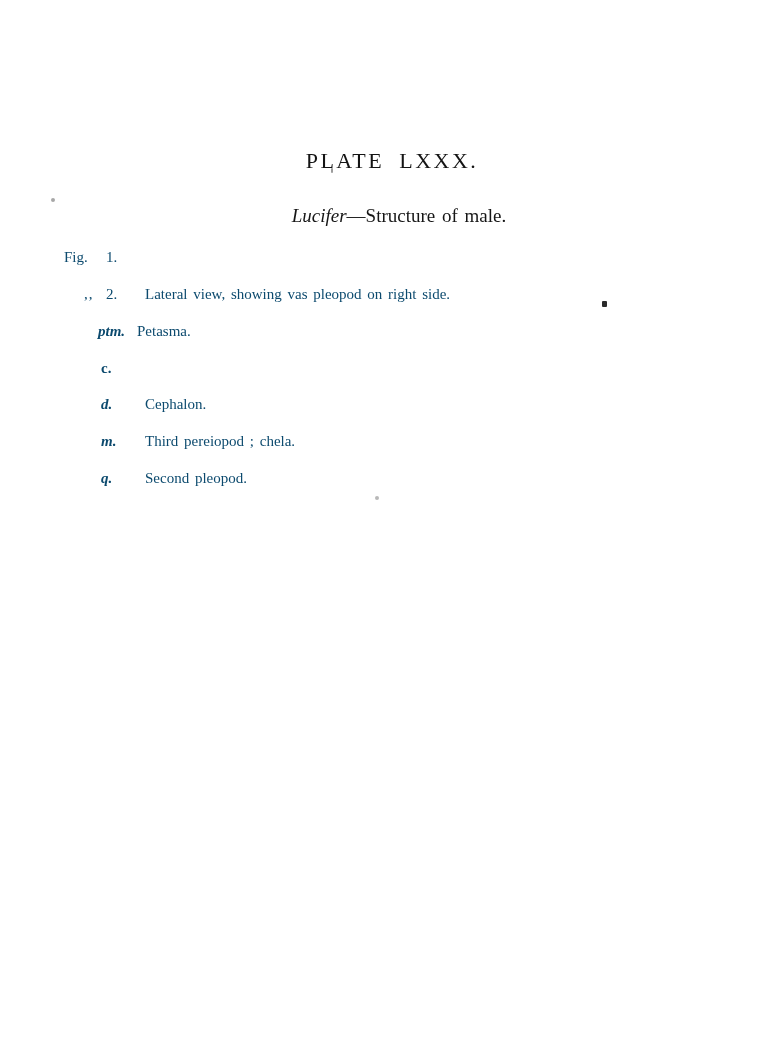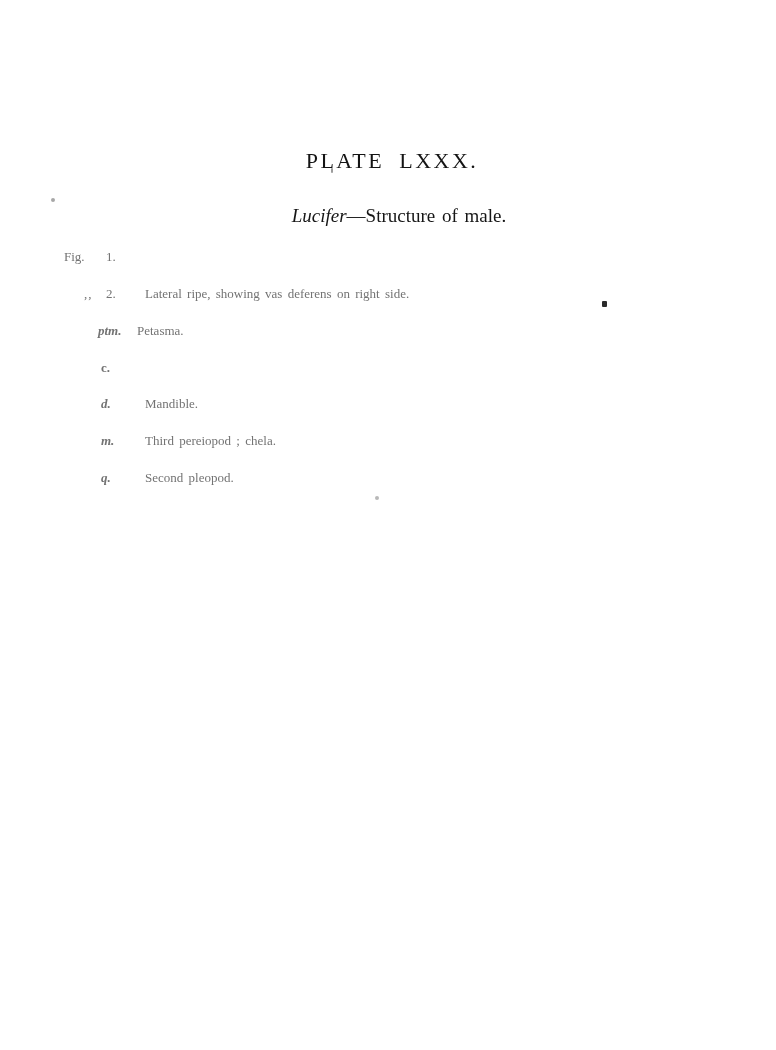--- a/index.html
+++ b/index.html
@@ -44,23 +44,23 @@
   }
   .plate-subtitle .genus {
     font-style: italic;
     text-align: right;
   }
   .row {
     position: absolute;
     left: 0;
     width: 776px;
     height: 26px;
-    font-size: 13px;
+    font-size: 15px;
     word-spacing: 2px;
-    color: #737373;
+    color: #0c4a6e;
   }
   .row .prefix   { position: absolute; left: 64px; }
   .row .prefix.ditto { left: 84px; letter-spacing: 1px; }
   .row .num      { position: absolute; left: 106px; }
   .row .key      { position: absolute; left: 101px; font-weight: bold; }
   .row .key.wide { left: 98px; }
   .row .key.ital { font-style: italic; }
   .row .desc     { position: absolute; left: 145px; width: 600px; white-space: nowrap; }
   .row .desc.tight { left: 137px; }
   
@@ -93,35 +93,35 @@
   </div>
 
   <div class="row r-fig1">
     <span class="prefix">Fig.</span>
     <span class="num">1.</span>
   </div>
 
   <div class="row r-fig2">
     <span class="prefix ditto">,,</span>
     <span class="num">2.</span>
-    <span class="desc">Lateral ripe, showing vas deferens on right side.</span>
+    <span class="desc">Lateral view, showing vas pleopod on right side.</span>
   </div>
 
   <div class="row r-ptm">
     <span class="key wide ital">ptm.</span>
     <span class="desc tight">Petasma.</span>
   </div>
 
   <div class="row r-c">
     <span class="key">c.</span>
   </div>
 
   <div class="row r-d">
     <span class="key ital">d.</span>
-    <span class="desc">Mandible.</span>
+    <span class="desc">Cephalon.</span>
   </div>
 
   <div class="row r-m">
     <span class="key ital">m.</span>
     <span class="desc">Third pereiopod ; chela.</span>
   </div>
 
   <div class="row r-q">
     <span class="key ital">q.</span>
     <span class="desc">Second pleopod.</span>

